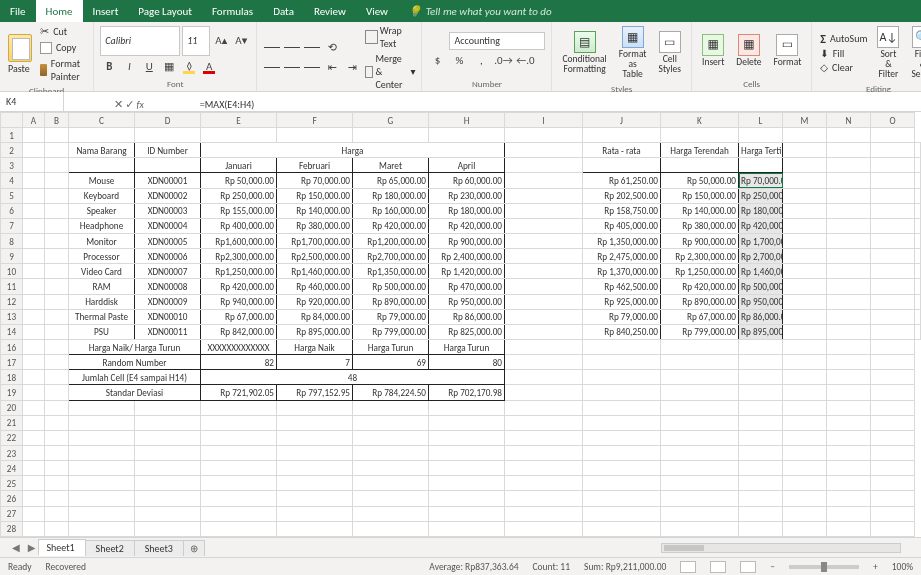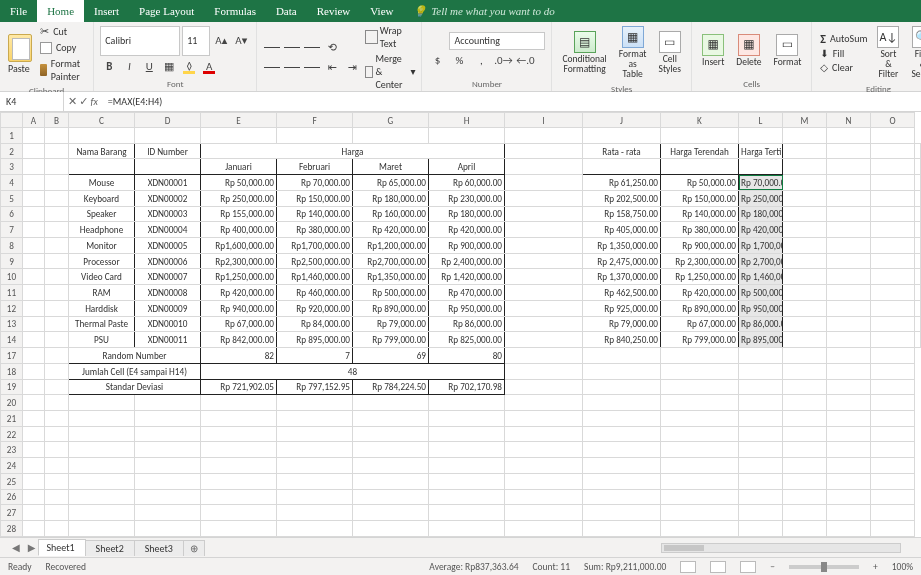--- a/index.html
+++ b/index.html
@@ -1,37 +1,37 @@
 <!DOCTYPE html>
 <html><head>
 <meta charset="utf-8">
 <style>
   * { box-sizing: border-box; margin: 0; padding: 0; }
   body { font-family: "Segoe UI", Calibri, sans-serif; font-size: 11px; color: #333; background: #fff; width: 921px; height: 575px; overflow: hidden; display: flex; flex-direction: column; }
-  .titlebar-tabs { display: flex; background: #1e7445; height: 22px; color: #fff; align-items: stretch; font-family: Liberation Serif, serif; }
+  .titlebar-tabs { display: flex; background: #1e7445; height: 22px; color: #fff; align-items: stretch; }
   .tab { padding: 0 10px; display: flex; align-items: center; font-size: 11px; cursor: pointer; }
   .tab.file { background: #1e7445; }
   .tab.active { background: #fff; color: #1e7445; }
   .tab.tellme { color: #cfe8d9; font-style: italic; }
   .tellme-bulb { margin-right: 4px; opacity: 0.7; }
   .ribbon { background: #f3f2f1; border-bottom: 1px solid #d4d4d4; height: 70px; display: flex; font-size: 10px; }
   .ribbon-group { border-right: 1px solid #e1e1e1; padding: 2px 6px; display: flex; flex-direction: column; }
   .ribbon-group .group-body { flex: 1; display: flex; align-items: center; gap: 4px; }
   .ribbon-group .group-label { text-align: center; color: #666; font-size: 9px; padding-top: 1px; }
   .paste-btn { display: flex; flex-direction: column; align-items: flex-start; gap: 0; padding: 2px; }
   .paste-ico { width: 24px; height: 28px; background: linear-gradient(#ffe9a6,#f9d36a); border: 1px solid #caa94f; border-radius: 2px; position: relative; }
   .paste-ico::after { content: ""; position: absolute; top: 3px; left: 3px; width: 16px; height: 20px; background: #fff; border: 1px solid #bbb; }
   .clip-small { display: flex; flex-direction: column; gap: 1px; font-size: 10px; }
   .clip-small div { display: flex; align-items: center; gap: 4px; padding: 1px 2px; }
   .scissors { font-size: 11px; color: #444; }
   .copy-ico, .brush-ico { width: 12px; height: 12px; border: 1px solid #999; background: #fff; }
   .brush-ico { background: linear-gradient(#c6923e,#8f6426); border: none; border-radius: 1px; }
   .font-block { display:flex; flex-direction:column; gap:2px; }
   .font-row { display:flex; gap:2px; align-items:center; }
-  .combo { border:1px solid #c8c8c8; background:#fff; height:30px; display:flex; align-items:center; padding:0 4px; font-size:10px; }
+  .combo { border:1px solid #c8c8c8; background:#fff; height:30px; display:flex; align-items:center; padding:0 4px; font-size:10px;font-style:italic; }
   .combo.font { width:80px; }
   .combo.size { width:28px; }
   .btn-ico { width:18px; height:18px; border:1px solid transparent; display:flex; align-items:center; justify-content:center; font-size:11px; color:#444; background:transparent; }
   .bold{font-weight:bold;} .italic{font-style:italic;} .underline{text-decoration:underline;}
   .color-under { position:relative; }
   .color-under::after { content:""; position:absolute; bottom:1px; left:2px; width:12px; height:3px; background:#d00; }
   .color-under.yellow::after{background:#ffd54a;}
   .align-ico span{display:block;width:12px;height:1px;background:#444;margin:1px 0;}
   .wrap-ico{width:14px;height:14px;border:1px solid #888;position:relative;}
   .merge-ico{width:14px;height:12px;border:1px solid #888;}
@@ -42,21 +42,21 @@
   .big-btn .ico{width:22px;height:22px;border:1px solid #aaa;background:#fff;display:flex;align-items:center;justify-content:center;font-size:12px;}
   .big-btn .ico.cond{border-color:#5aa35a;background:linear-gradient(#eafcea,#cdebcd);} 
   .big-btn .ico.fasT{background:linear-gradient(#e7f1fb,#cbe0f6);border-color:#7fa8d6;}
   .big-btn .ico.cell{background:#fff;}
   .big-btn .ico.ins{background:#e9f8e3;border-color:#8ac07b;}
   .big-btn .ico.del{background:#fde7e3;border-color:#d98b7a;}
   .big-btn .ico.fmt{background:#fff;}
   .editing-col{display:flex;flex-direction:column;gap:1px;font-size:10px;}
   .editing-col div{display:flex;align-items:center;gap:4px;padding:0 2px;}
   .sigma{font-weight:bold;font-size:12px;}
-  .name-formula-bar{display:flex;align-items:center;border-bottom:1px solid #d4d4d4;height:20px;background:#fff;}
+  .name-formula-bar{display:flex;align-items:flex-end;border-bottom:1px solid #d4d4d4;height:20px;background:#fff;gap:46px;}
   .name-box{width:64px;border-right:1px solid #d4d4d4;padding:0 6px;font-size:10px;height:100%;display:flex;align-items:center;}
   .fx-btns{display:flex;align-items:center;gap:2px;padding:0 4px;color:#666;}
   .fx{font-style:italic;font-size:10px;}
   .formula-input{flex:1;padding:0 6px;font-size:10px;}
   .sheet-area{flex:1;display:flex;overflow:hidden;}
   table.grid{border-collapse:collapse;table-layout:fixed;width:940px;font-size:9.2px;}
   table.grid th, table.grid td{border:1px solid #d9d9d9;height:15px;padding:0 2px;white-space:nowrap;overflow:hidden;}
   table.grid th{background:#f3f2f1;font-weight:normal;text-align:center;color:#555;position:sticky;}
   table.grid th.corner{background:#f3f2f1;width:20px;}
   table.grid th.rowhdr{width:20px;text-align:center;background:#f3f2f1;}
@@ -591,20 +591,37 @@
           <td class=""></td>
           <td class="r bl br">Rp      840,250.00</td>
           <td class="r bl br">Rp      799,000.00</td>
           <td class="r bl br sel">Rp      895,000.00</td>
           <td class=""></td>
           <td class=""></td>
           <td class=""></td>
           <td class=""></td>
         </tr>
         <tr>
+          <th class="rowhdr">16</th>
+          <td class=""></td>
+          <td class=""></td>
+          <td colspan="2" class="c bl br bb">Harga Naik/ Harga Turun</td>
+          <td class="c bl br bb">XXXXXXXXXXXXX</td>
+          <td class="c bl br bb">Harga Naik</td>
+          <td class="c bl br bb">Harga Turun</td>
+          <td class="c bl br bb">Harga Turun</td>
+          <td class=""></td>
+          <td class=""></td>
+          <td class=""></td>
+          <td class=""></td>
+          <td class=""></td>
+          <td class=""></td>
+          <td class=""></td>
+        </tr>
+        <tr>
           <th class="rowhdr">17</th>
           <td class=""></td>
           <td class=""></td>
           <td colspan="2" class="c bl br bb">Random Number</td>
           <td class="r bl br bb">82</td>
           <td class="r bl br bb">7</td>
           <td class="r bl br bb">69</td>
           <td class="r bl br bb">80</td>
           <td class=""></td>
           <td class=""></td>

